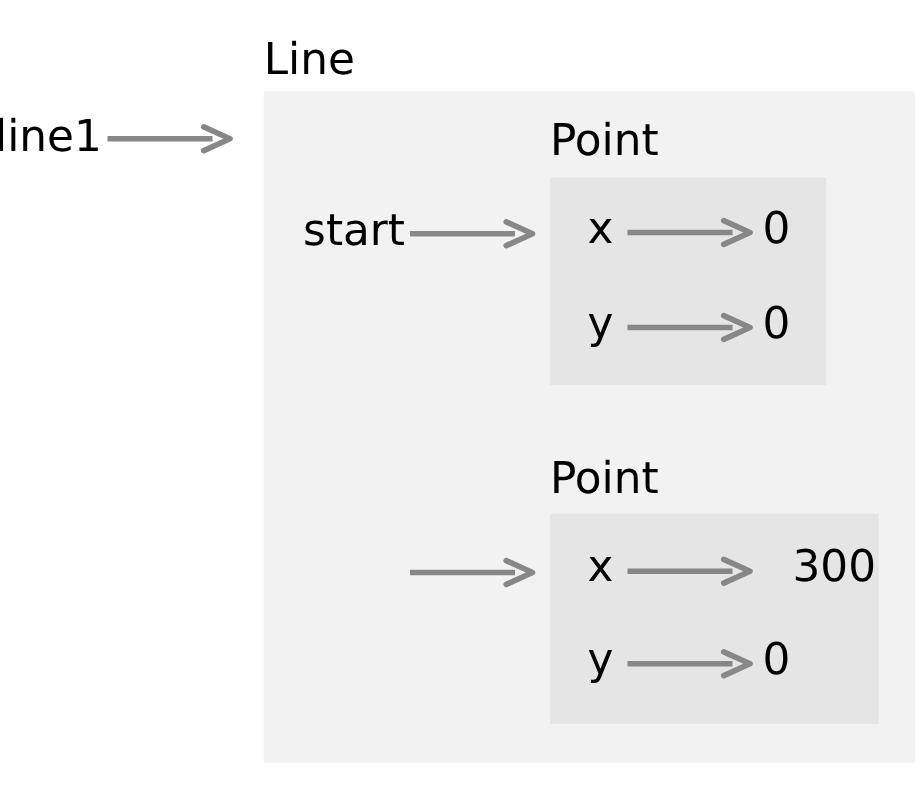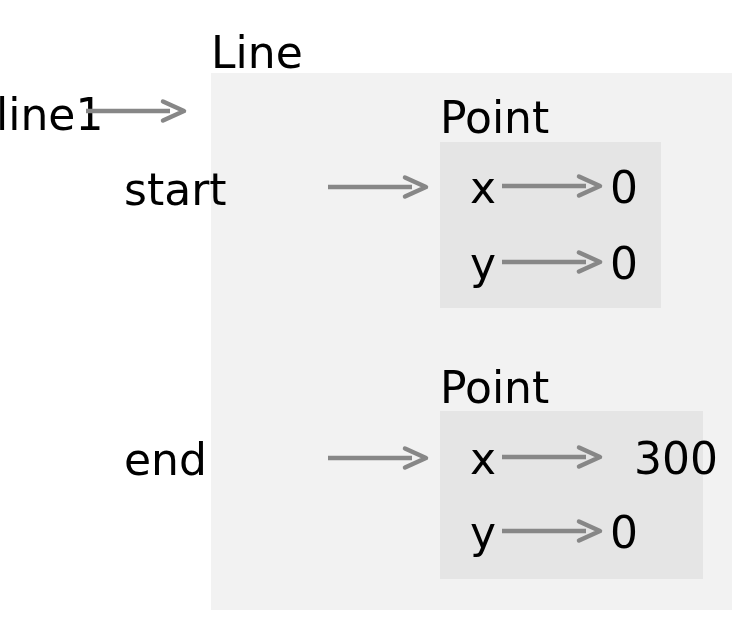--- a/index.html
+++ b/index.html
@@ -7,29 +7,30 @@
     padding: 0;
     background: #ffffff;
   }
   .canvas {
     position: relative;
     width: 732px;
     height: 644px;
     overflow: hidden;
     background: #ffffff;
     font-family: "DejaVu Sans", "Liberation Sans", sans-serif;
-    font-size: 44px;
+    font-size: 35px;
     line-height: 1;
     color: var(--text, #000000);
   }
   .txt {
     position: absolute;
     white-space: nowrap;
   }
   .right-align {
+    text-align: right;
   }
   .box {
     position: absolute;
   }
   .outer-box { background: var(--outer-box, #f2f2f2); }
   .inner-box { background: var(--inner-box, #e5e5e5); }
   svg.arrow { position: absolute; overflow: visible; }
   svg.arrow .shaft {
     stroke: var(--arrow, #878787);
     stroke-width: 4.5;
@@ -101,21 +102,20 @@
   </svg>
   <div class="txt pos-x1-value">0</div>
 
   <div class="txt pos-y1-label">y</div>
   <svg class="arrow pos-arrow-y1" width="104" height="28" viewBox="0 0 104 28">
     <line class="shaft" x1="2" y1="14" x2="86" y2="14"></line>
     <path class="head" d="M79 4.5 L100 14 L79 23.5"></path>
   </svg>
   <div class="txt pos-y1-value">0</div>
 
-  <div class="txt right-align pos-end-label">end</div>
   <svg class="arrow pos-arrow-end" width="104" height="28" viewBox="0 0 104 28">
     <line class="shaft" x1="2" y1="14" x2="86" y2="14"></line>
     <path class="head" d="M79 4.5 L100 14 L79 23.5"></path>
   </svg>
 
   <div class="box inner-box pos-point2-box"></div>
   <div class="txt pos-point2-type">Point</div>
 
   <div class="txt pos-x2-label">x</div>
   <svg class="arrow pos-arrow-x2" width="104" height="28" viewBox="0 0 104 28">

